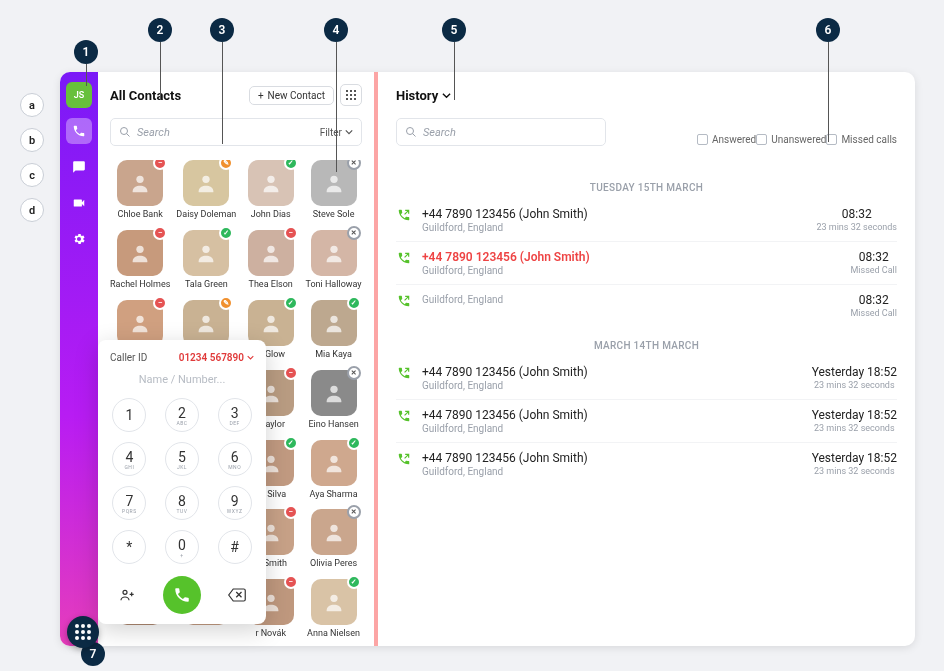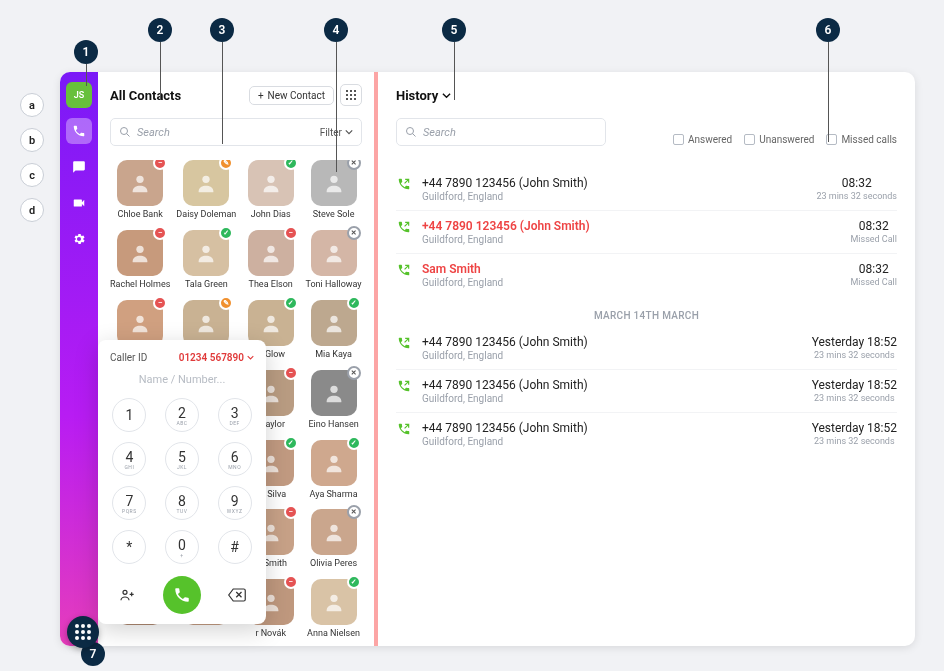--- a/index.html
+++ b/index.html
@@ -37,21 +37,21 @@
   .badge.red { background: #e55353; }
   .badge.orange { background: #f0902e; }
   .badge.gray { background: #fff; border: 2px solid #9aa0aa; color:#555; }
 
   .history-col { flex: 1; display: flex; flex-direction: column; padding: 10px 18px 0 18px; }
   .history-hdr { display: flex; align-items: center; height: 26px; margin-bottom: 10px; }
   .history-title { font-size: 13px; font-weight: 700; color: #111; display:flex; align-items:center; gap:4px; cursor:pointer; }
 
   .hist-ctrls { display: flex; align-items: center; gap: 8px; margin-bottom: 8px; }
   .hist-search { flex: 0 0 210px; }
-  .hist-filters { margin-left: auto; display: flex; gap: 12px; align-items: flex-start; }
+  .hist-filters { margin-left: auto; display: flex; align-items: flex-start; }
   .chk { display: flex; align-items: center; gap: 4px; font-size: 10px; color: #666; cursor:pointer; }
   .chk .box { width: 11px; height: 11px; border: 1px solid #b5bbc4; border-radius: 2px; background:#fff; }
 
   .date-hdr { text-align: center; font-size: 10px; color: #9aa0aa; letter-spacing: 0.3px; margin: 14px 0 6px; font-weight:500; }
   .call-row { display: flex; align-items: flex-start; padding: 8px 0; gap: 10px; }
   .call-row + .call-row { border-top: 1px solid #f2f3f5; }
   .call-icon { width: 16px; height:16px; display:flex; align-items:center; justify-content:center; font-size:11px; }
   .call-icon.out { color:#56c22b; }
   .call-main { flex: 1; }
   .call-title { font-size: 12px; color: #222; }
@@ -476,20 +476,21 @@
             <span class="box"></span>
             <span>Unanswered</span>
           </label>
         <label class="chk">
             <span class="box"></span>
             <span>Missed calls</span>
           </label>
       </div>
     </div>
     <div id="history-list">
+        <div class="date-hdr">TUESDAY 15TH MARCH</div>
         <div class="call-row">
           <div class="call-icon out">
         <svg width="14" height="14" viewBox="0 0 24 24" fill="currentColor">
               <path d="M6.6 10.8c1.4 2.8 3.8 5.1 6.6 6.6l2.2-2.2c.3-.3.7-.4 1-.2 1.1.4 2.3.6 3.6.6.6 0 1 .4 1 1V20c0 .6-.4 1-1 1C10.6 21 3 13.4 3 4c0-.6.4-1 1-1h3.4c.6 0 1 .4 1 1 0 1.2.2 2.4.6 3.6.1.4 0 .8-.2 1l-2.2 2.2z"></path>
               <path d="M14 4l6 0 0 6M20 4l-7 7" stroke="currentColor" stroke-width="2" fill="none"></path>
             </svg>
       </div>
       <div class="call-main">
         <div class="call-title">+44 7890 123456 (John Smith)</div>
         <div class="call-sub">Guildford, England</div>
@@ -516,21 +517,20 @@
       </div>
         </div>
         <div class="call-row">
           <div class="call-icon out">
         <svg width="14" height="14" viewBox="0 0 24 24" fill="currentColor">
               <path d="M6.6 10.8c1.4 2.8 3.8 5.1 6.6 6.6l2.2-2.2c.3-.3.7-.4 1-.2 1.1.4 2.3.6 3.6.6.6 0 1 .4 1 1V20c0 .6-.4 1-1 1C10.6 21 3 13.4 3 4c0-.6.4-1 1-1h3.4c.6 0 1 .4 1 1 0 1.2.2 2.4.6 3.6.1.4 0 .8-.2 1l-2.2 2.2z"></path>
               <path d="M14 4l6 0 0 6M20 4l-7 7" stroke="currentColor" stroke-width="2" fill="none"></path>
             </svg>
       </div>
       <div class="call-main">
-        <div class="call-title miss">Sam Smith</div>
         <div class="call-sub">Guildford, England</div>
       </div>
       <div class="call-right">
         <div class="call-time">08:32</div>
         <div class="call-dur">Missed Call</div>
       </div>
         </div>
         <div class="date-hdr">MARCH 14TH MARCH</div>
         <div class="call-row">
           <div class="call-icon out">

